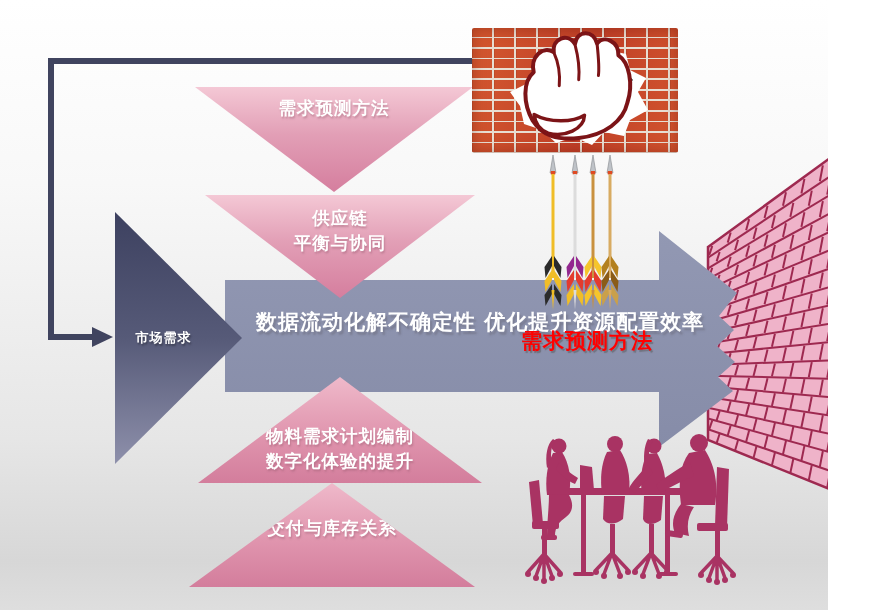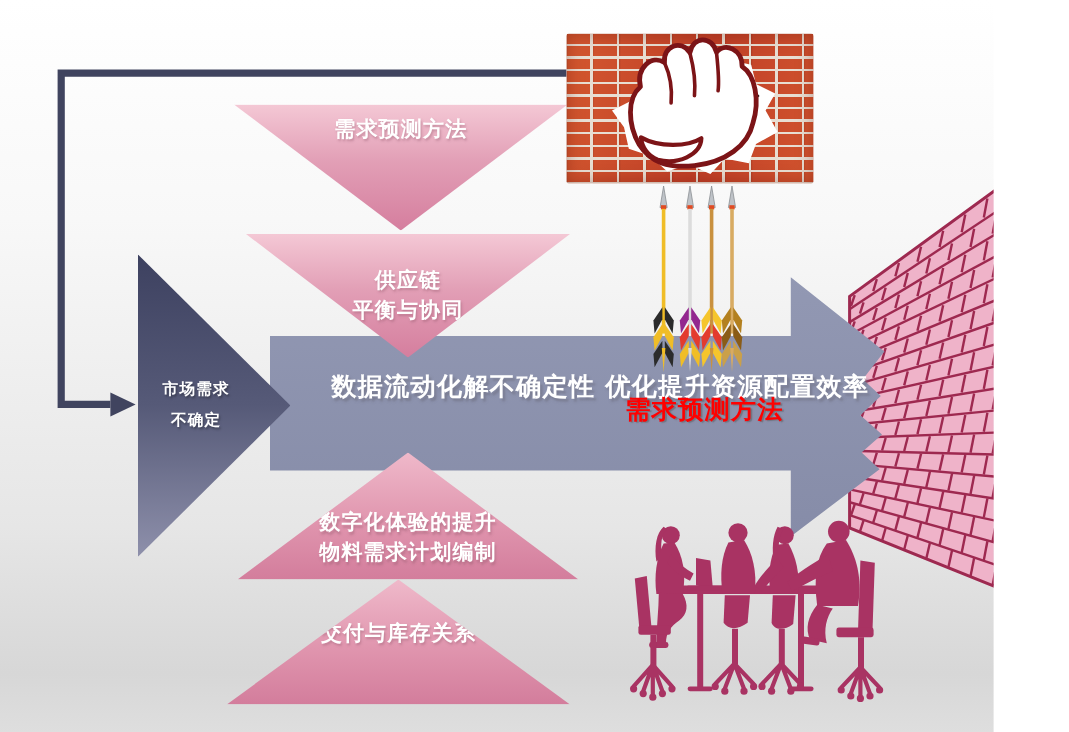--- a/index.html
+++ b/index.html
@@ -17,21 +17,21 @@
   .tri-up{clip-path:polygon(50% 0,100% 100%,0 100%);
     background:linear-gradient(180deg,#efb9ca 0%,#e095ae 55%,#d37d9c 100%);}
   .tri span{display:block;}
   .tri-market{position:absolute;left:115px;top:212px;width:127px;height:252px;
     clip-path:polygon(0 0,100% 50%,0 100%);
     background:linear-gradient(180deg,#3d4160 0%,#565a78 50%,#8e90ab 100%);
     color:#fff;font-weight:bold;font-size:13px;line-height:26px;text-align:center;
     display:flex;flex-direction:column;justify-content:center;box-sizing:border-box;
     padding-right:30px;letter-spacing:1px;text-shadow:1px 2px 2px rgba(0,0,0,.35);}
   
-  .arrow-text{position:absolute;left:276px;top:306px;width:245px;color:#fff;font-weight:bold;
+  .arrow-text{position:absolute;left:256px;top:306px;width:245px;color:#fff;font-weight:bold;
     font-size:21px;line-height:33px;letter-spacing:1px;white-space:nowrap;
     text-shadow:2px 3px 2px rgba(105,105,122,.55);}
   .arrow-highlight{position:absolute;left:521px;top:327px;font-weight:bold;font-size:21px;
     letter-spacing:1px;white-space:nowrap;text-shadow:1.5px 1.5px 1px rgba(90,90,90,.55);}
   
   .fist-pic{position:absolute;left:472px;top:28px;width:206px;height:125px;border-radius:2px;
     background-image:
       repeating-linear-gradient(180deg, rgba(0,0,0,0) 0, rgba(0,0,0,0) 8.5px, #e8ded2 8.5px, #e8ded2 10.5px),
       repeating-linear-gradient(90deg, rgba(0,0,0,.12) 0, rgba(0,0,0,0) 1.5px, rgba(0,0,0,0) 20px, #e8ded2 20px, #e8ded2 22px),
       linear-gradient(100deg,#d4582f 0%,#bf3f27 55%,#d2542e 100%);
@@ -227,36 +227,35 @@
         <stop offset="0" stop-color="#9298b3"></stop>
         <stop offset="1" stop-color="#868ca8"></stop>
       </linearGradient>
     </defs>
     <polygon fill="url(#gArr)" points="225,280 659,280 659,231 737,293 719,316 734,330 717,346 735,362 718,377 733,391 659,447 659,392 225,392"></polygon>
   </svg>
 
   <div class="tri tri-down" style="left:195px;top:87px;width:278px;height:105px;padding-top:9px;box-sizing:border-box;">
     <span>需求预测方法</span>
   </div>
-  <div class="tri tri-down" style="left:205px;top:195px;width:270px;height:103px;padding-top:27px;box-sizing:border-box;">
+  <div class="tri tri-down" style="left:205px;top:195px;width:270px;height:103px;padding-top:11px;box-sizing:border-box;">
     <span>供应链</span>
     <span>平衡与协同</span>
   </div>
 
   <div class="tri tri-up" style="left:198px;top:377px;width:284px;height:106px;padding-top:47px;box-sizing:border-box;">
+    <span>物料需求计划编制</span>
     <span>数字化体验的提升</span>
-    <span>物料需求计划编制</span>
   </div>
   <div class="tri tri-up" style="left:189px;top:483px;width:286px;height:104px;padding-top:33px;box-sizing:border-box;">
     <span>交付与库存关系</span>
   </div>
 
   <div class="tri-market">
     <span>市场需求</span>
-    <span>不确定</span>
   </div>
 
   <div class="arrow-text">
     <span>数据流动化解不确定性</span>
     <span>优化提升资源配置效率</span>
   </div>
   <div class="arrow-highlight" style="color:#ff0000;">需求预测方法</div>
 
   <svg class="abs" id="darts-svg" style="left:540px;top:152px;width:84px;height:162px;" viewBox="0 0 84 162">
       <g>

